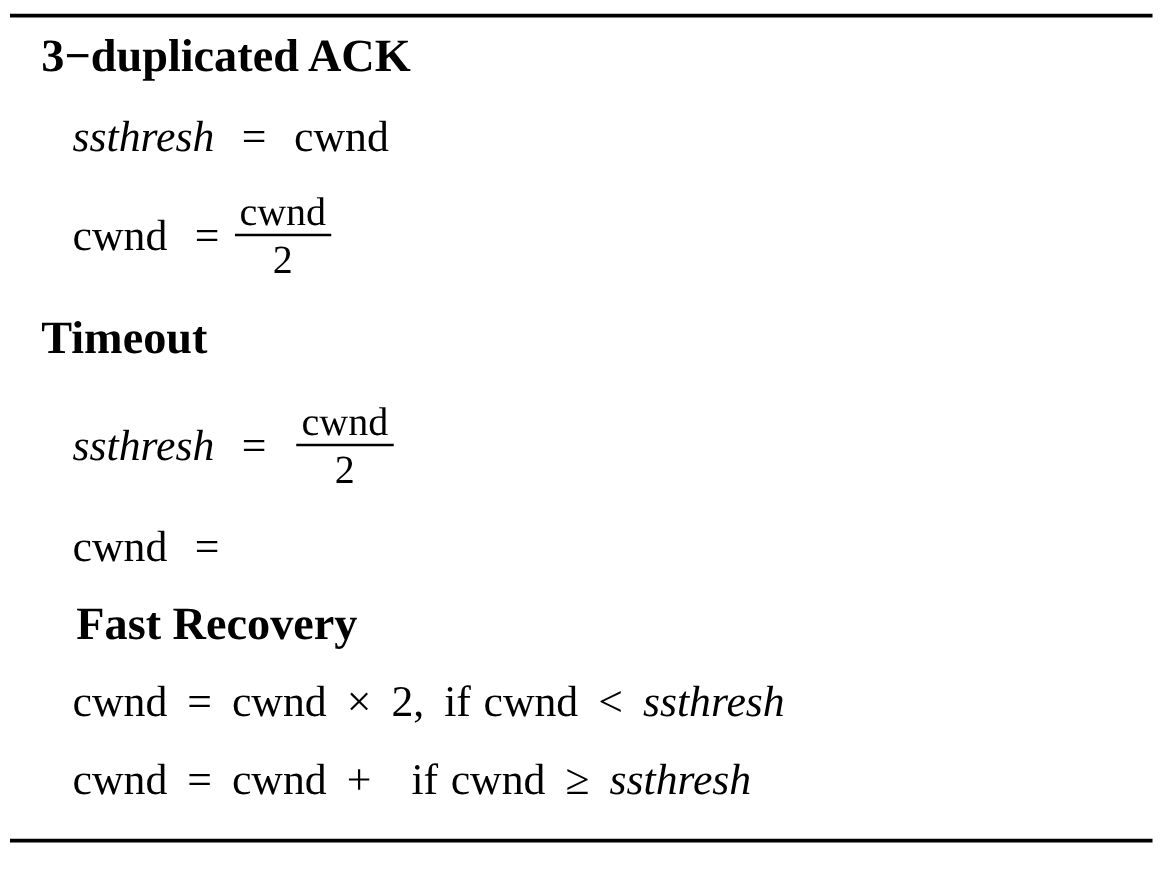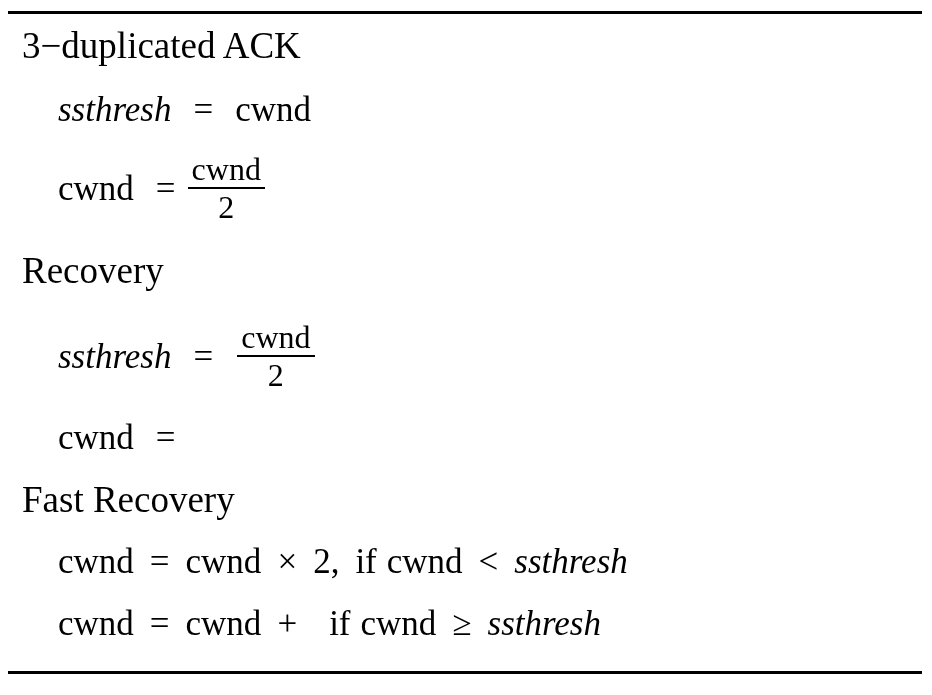--- a/index.html
+++ b/index.html
@@ -41,23 +41,24 @@
 
   .line {
     position: relative;
     display: flex;
     align-items: center;
     white-space: nowrap;
   }
 
   
   .header-line {
-    padding-left: 22px;
+    padding-left: 33px;
     font-size: 37px;
     line-height: 1.0;
+    font-weight: bold;
   }
 
   
   .eq-line {
     padding-left: 58px;
     font-size: 35px;
     line-height: 1.0;
   }
 
   .upright { font-style: normal; }
@@ -97,21 +98,21 @@
     padding: 2px 4px 0 4px;
   }
 
   
   .row-1 { height: 62px; }   
   .row-2 { height: 66px; }   
   .row-3 { height: 92px; }   
   .row-4 { height: 72px; }   
   .row-5 { height: 100px; }  
   .row-6 { height: 62px; }   
-  .row-7 { height: 62px; }   
+  .row-7 { height: 62px; margin-left: 28px; }   
   .row-8 { height: 62px; }   
   .row-9 { height: 62px; }   
 </style>
 </head>
 <body>
 
 <div class="algo-box">
 
   <div class="rule rule-top"></div>
 
@@ -135,21 +136,21 @@
       <span class="op">=</span>
       <span class="sp-sm"></span>
       <span class="frac">
         <span class="num">cwnd</span>
         <span class="bar"></span>
         <span class="den">2</span>
       </span>
     </div>
 
     <div class="line header-line row-4">
-      <span>Recovery</span>
+      <span>Timeout</span>
     </div>
 
     <div class="line eq-line row-5">
       <span class="ital">ssthresh</span>
       <span class="sp-lg"></span>
       <span class="op">=</span>
       <span class="sp-lg"></span>
       <span class="frac">
         <span class="num">cwnd</span>
         <span class="bar"></span>

